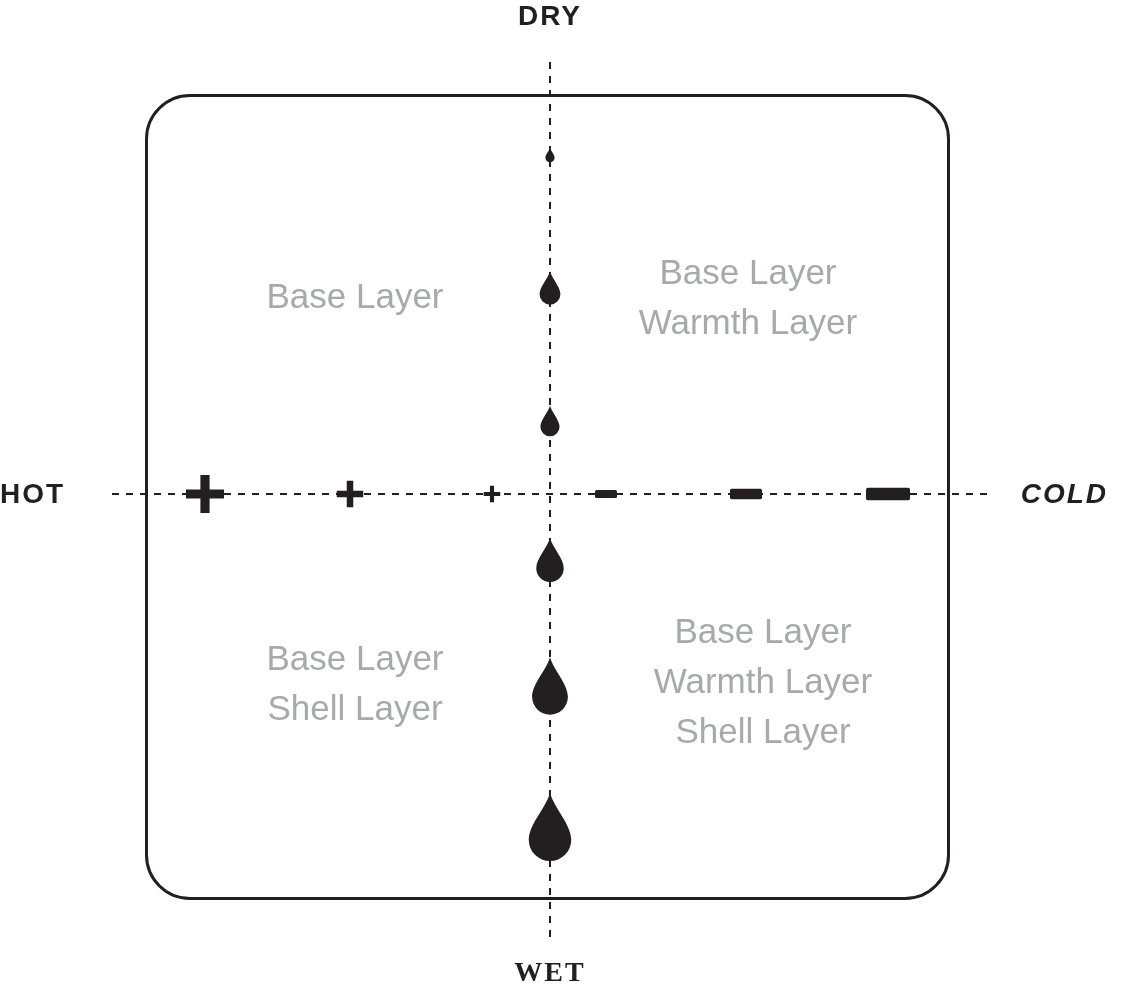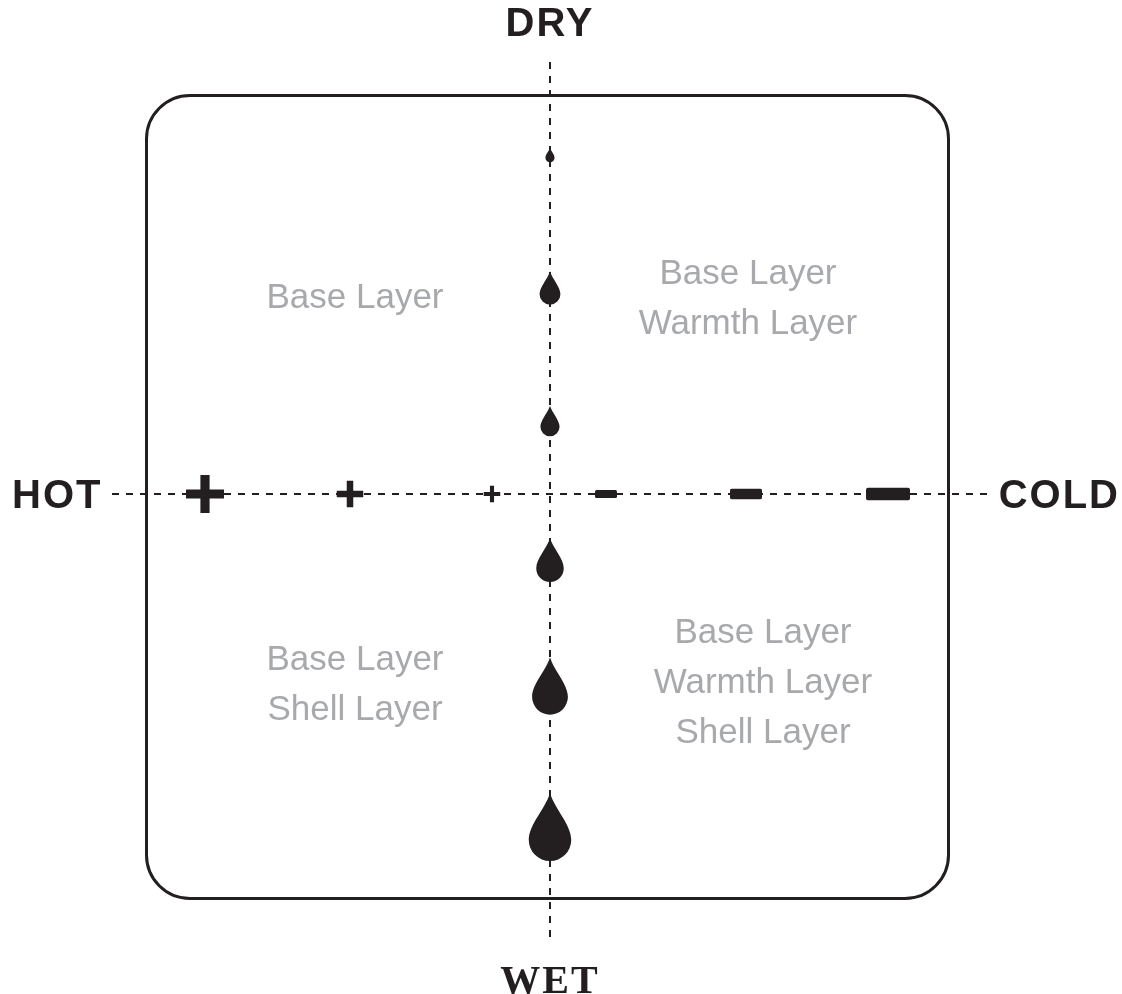--- a/index.html
+++ b/index.html
@@ -32,29 +32,29 @@
   .hline {
     position: absolute;
     left: 112px; top: 493px;
     width: 878px; height: 2px;
     background: repeating-linear-gradient(to right, var(--ink, #231f20) 0 7px, transparent 7px 14px);
   }
 
   .axis-label {
     position: absolute;
     font-weight: bold;
-    font-size: 40px;
+    font-size: 28px;
     letter-spacing: 2px;
     color: var(--ink, #231f20);
     white-space: nowrap;
   }
   .axis-top    { left: 550px; top: 0px;   transform: translateX(-50%); }
   .axis-bottom { left: 550px; top: 956px; transform: translateX(-50%); font-family: Liberation Serif, serif; }
-  .axis-left   { left: 12px;   top: 494px; transform: translateY(-50%); }
-  .axis-right  { right: 2px;  top: 494px; transform: translateY(-50%); }
+  .axis-left   { left: 0px;   top: 494px; transform: translateY(-50%); }
+  .axis-right  { right: 14px;  top: 494px; transform: translateY(-50%); font-style: italic; }
 
   .quad {
     position: absolute;
     transform: translate(-50%, -50%);
     color: var(--label_gray, #a7a9ac);
     font-size: 35px;
     line-height: 50px;
     text-align: center;
     white-space: nowrap;
   }

